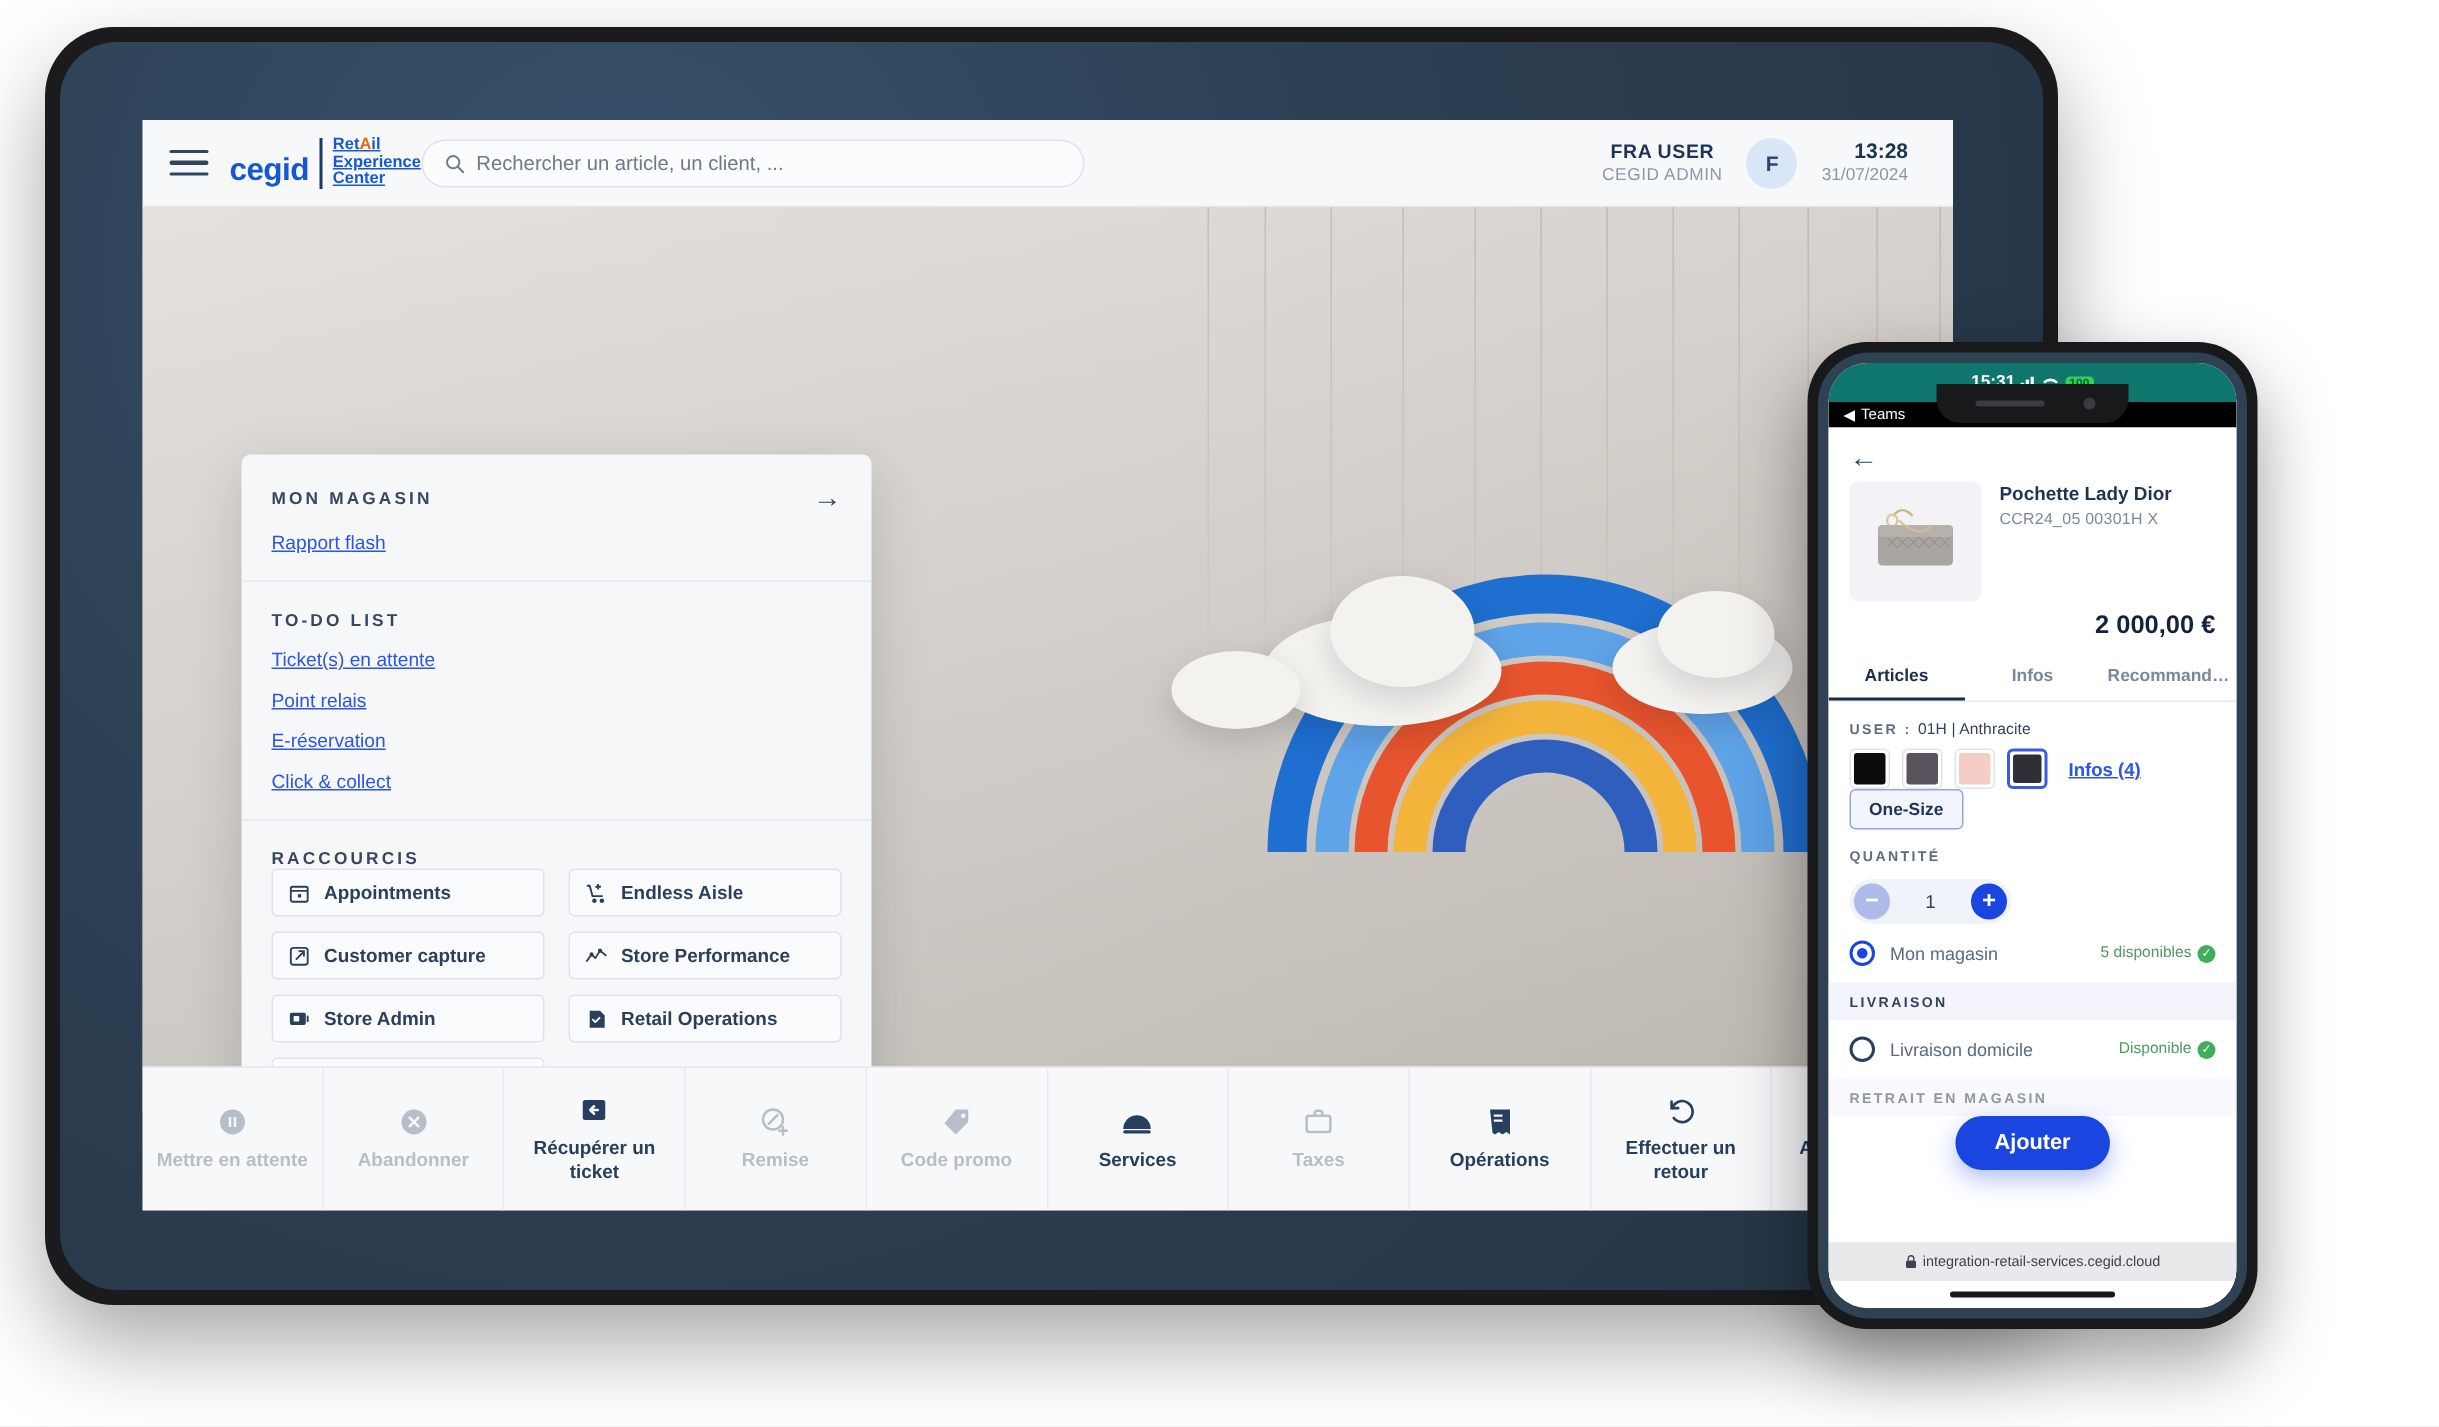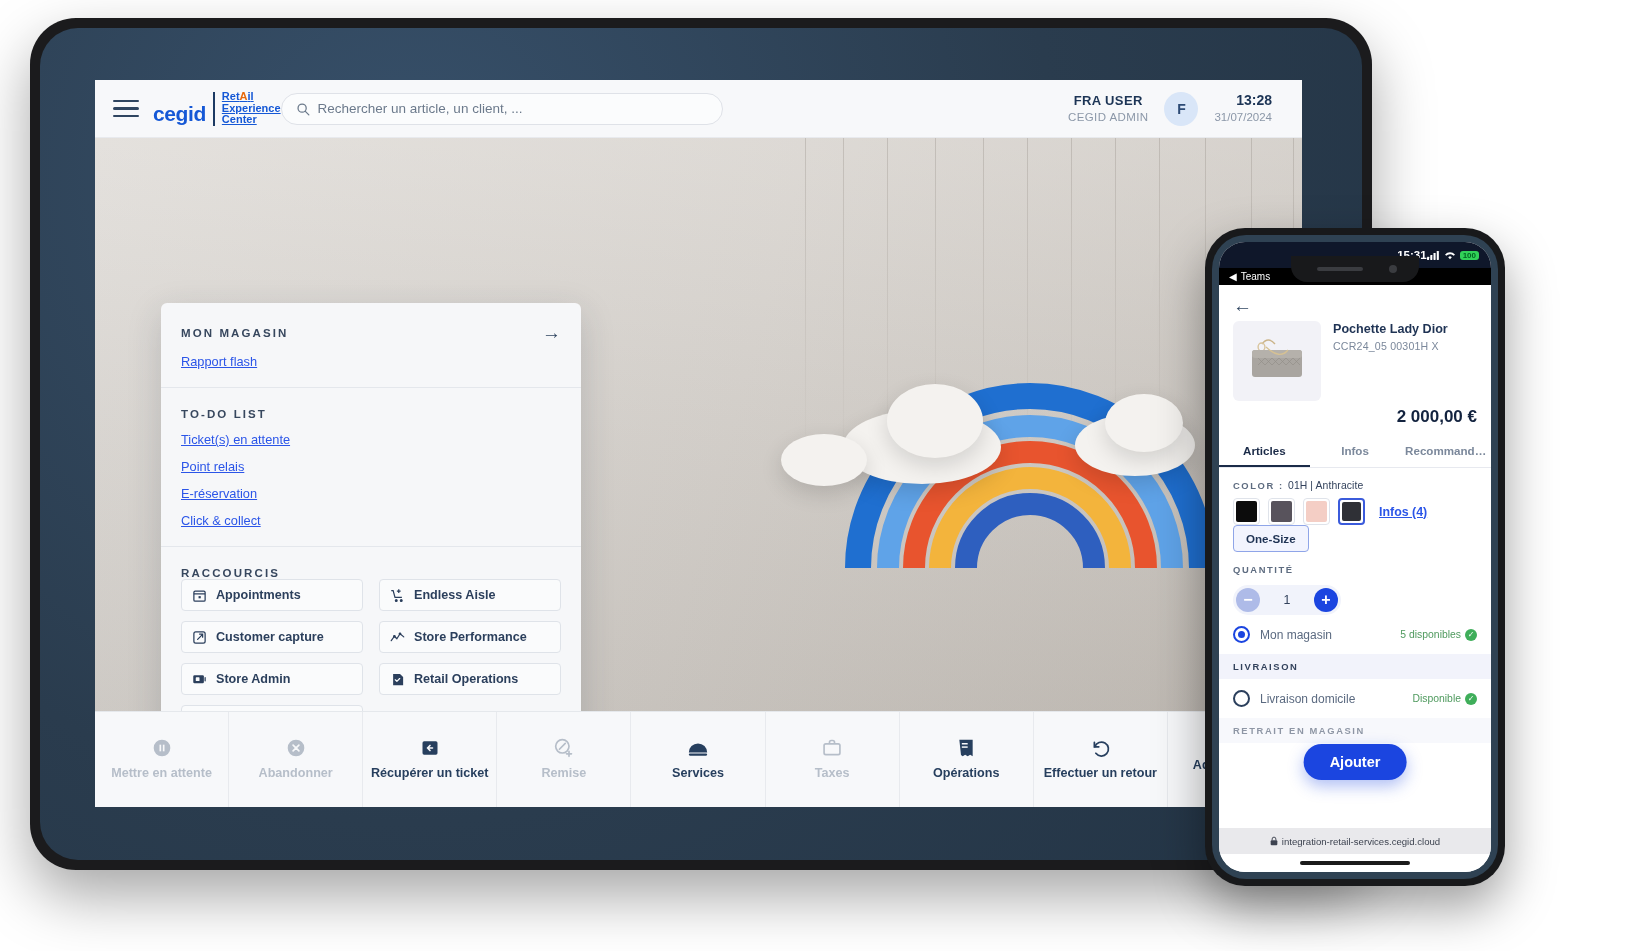--- a/index.html
+++ b/index.html
@@ -125,22 +125,22 @@
   .phone-bezel{ position:absolute; inset:7px; background:#2f4253; border-radius:34px; }
   .phone-screen{
     position:absolute; left:14px; top:14px; width:272px; height:630px;
     background:#ffffff; border-radius:26px; overflow:hidden;
     display:flex; flex-direction:column;
   }
   .notch{ position:absolute; left:50%; transform:translateX(-50%); top:14px;
           width:128px;height:26px;background:#18191b;border-radius:0 0 16px 16px; z-index:5;}
   .notch .spk{position:absolute;left:26px;top:11px;width:46px;height:4px;background:#3a3c40;border-radius:3px;}
   .notch .cam{position:absolute;right:22px;top:9px;width:8px;height:8px;background:#3a3c40;border-radius:50%;}
-  .ph-status{ height:26px; background:#0f172a; color:#fff; display:flex; align-items:center;
-              justify-content:flex-end; padding:0 12px; font-size:11.5px; font-weight:700;}
+  .ph-status{ height:26px; background:#0f766e; color:#fff; display:flex; align-items:center;
+              justify-content:center; padding:0 12px; font-size:11.5px; font-weight:700;}
   .ph-status .right{display:flex;align-items:center;gap:4px;font-size:9px;}
   .batt{ background:#31d158;color:#062; border-radius:3px; padding:0 3px; font-size:8px; font-weight:700;}
   .ph-teams{ height:17px; background:#000; color:#fff; font-size:10px; display:flex; align-items:center; padding:0 10px; gap:4px;}
   .ph-body{ flex:1 1 auto; background:#fff; overflow:hidden; position:relative;}
   .ph-back{ padding:10px 14px 2px; font-size:19px; color:#2f4560; }
   .prod-row{ display:flex; gap:12px; padding:2px 14px 0; }
   .prod-img{ width:88px;height:80px;background:#f2f2f7;border-radius:6px;display:flex;align-items:center;justify-content:center;}
   .prod-name{ font-size:12.6px;font-weight:700;color:#1f3354;line-height:1.3;}
   .prod-ref{ font-size:10.6px;color:#7b889b;margin-top:3px;letter-spacing:.2px;}
   .prod-price{ text-align:right;padding:6px 14px 8px;font-size:17px;font-weight:700;color:#13233f;}
@@ -367,20 +367,29 @@
         <div class="act dim">
           <span class="ico">
               <svg width="20" height="20" viewBox="0 0 24 24" fill="none" stroke="#b6bec9" stroke-width="2">
                 <circle cx="10" cy="10" r="8"></circle>
                 <path d="M6.5 13.5l7-7" stroke-linecap="round"></path>
                 <path d="M18 16v6M15 19h6" stroke-linecap="round"></path>
               </svg>
             </span>
           <span>Remise</span>
         </div>
+        <div class="act dim">
+          <span class="ico">
+              <svg width="20" height="20" viewBox="0 0 24 24" fill="#b6bec9">
+                <path d="M11 2H21v10L11 22 2 13z"></path>
+                <circle cx="17" cy="7" r="1.8" fill="#f7f8fa"></circle>
+              </svg>
+            </span>
+          <span>Code promo</span>
+        </div>
         <div class="act">
           <span class="ico">
               <svg width="22" height="22" viewBox="0 0 24 24" fill="#273f5e">
                 <path d="M2 17h20a10 10 0 0 0-20 0z"></path>
                 <rect x="2" y="18" width="20" height="2.4" rx="1.2"></rect>
               </svg>
             </span>
           <span>Services</span>
         </div>
         <div class="act dim">
@@ -479,21 +488,21 @@
         </div>
         <div class="prod-price">2 000,00 €</div>
 
         <div class="tabs">
           <div class="tab active">Articles</div>
           <div class="tab">Infos</div>
           <div class="tab">Recommand…</div>
         </div>
 
         <div class="opt-label">
-          <span style="letter-spacing:1.6px;font-weight:700;font-size:9.4px;color:#5e6c80;">COLOR :</span>
+          <span style="letter-spacing:1.6px;font-weight:700;font-size:9.4px;color:#5e6c80;">USER :</span>
           <span>01H | Anthracite</span>
         </div>
         <div class="swatches">
           <div class="sw">
               <i style="background:#0c0c0c"></i>
             </div>
           <div class="sw">
               <i style="background:#58535c"></i>
             </div>
           <div class="sw">

